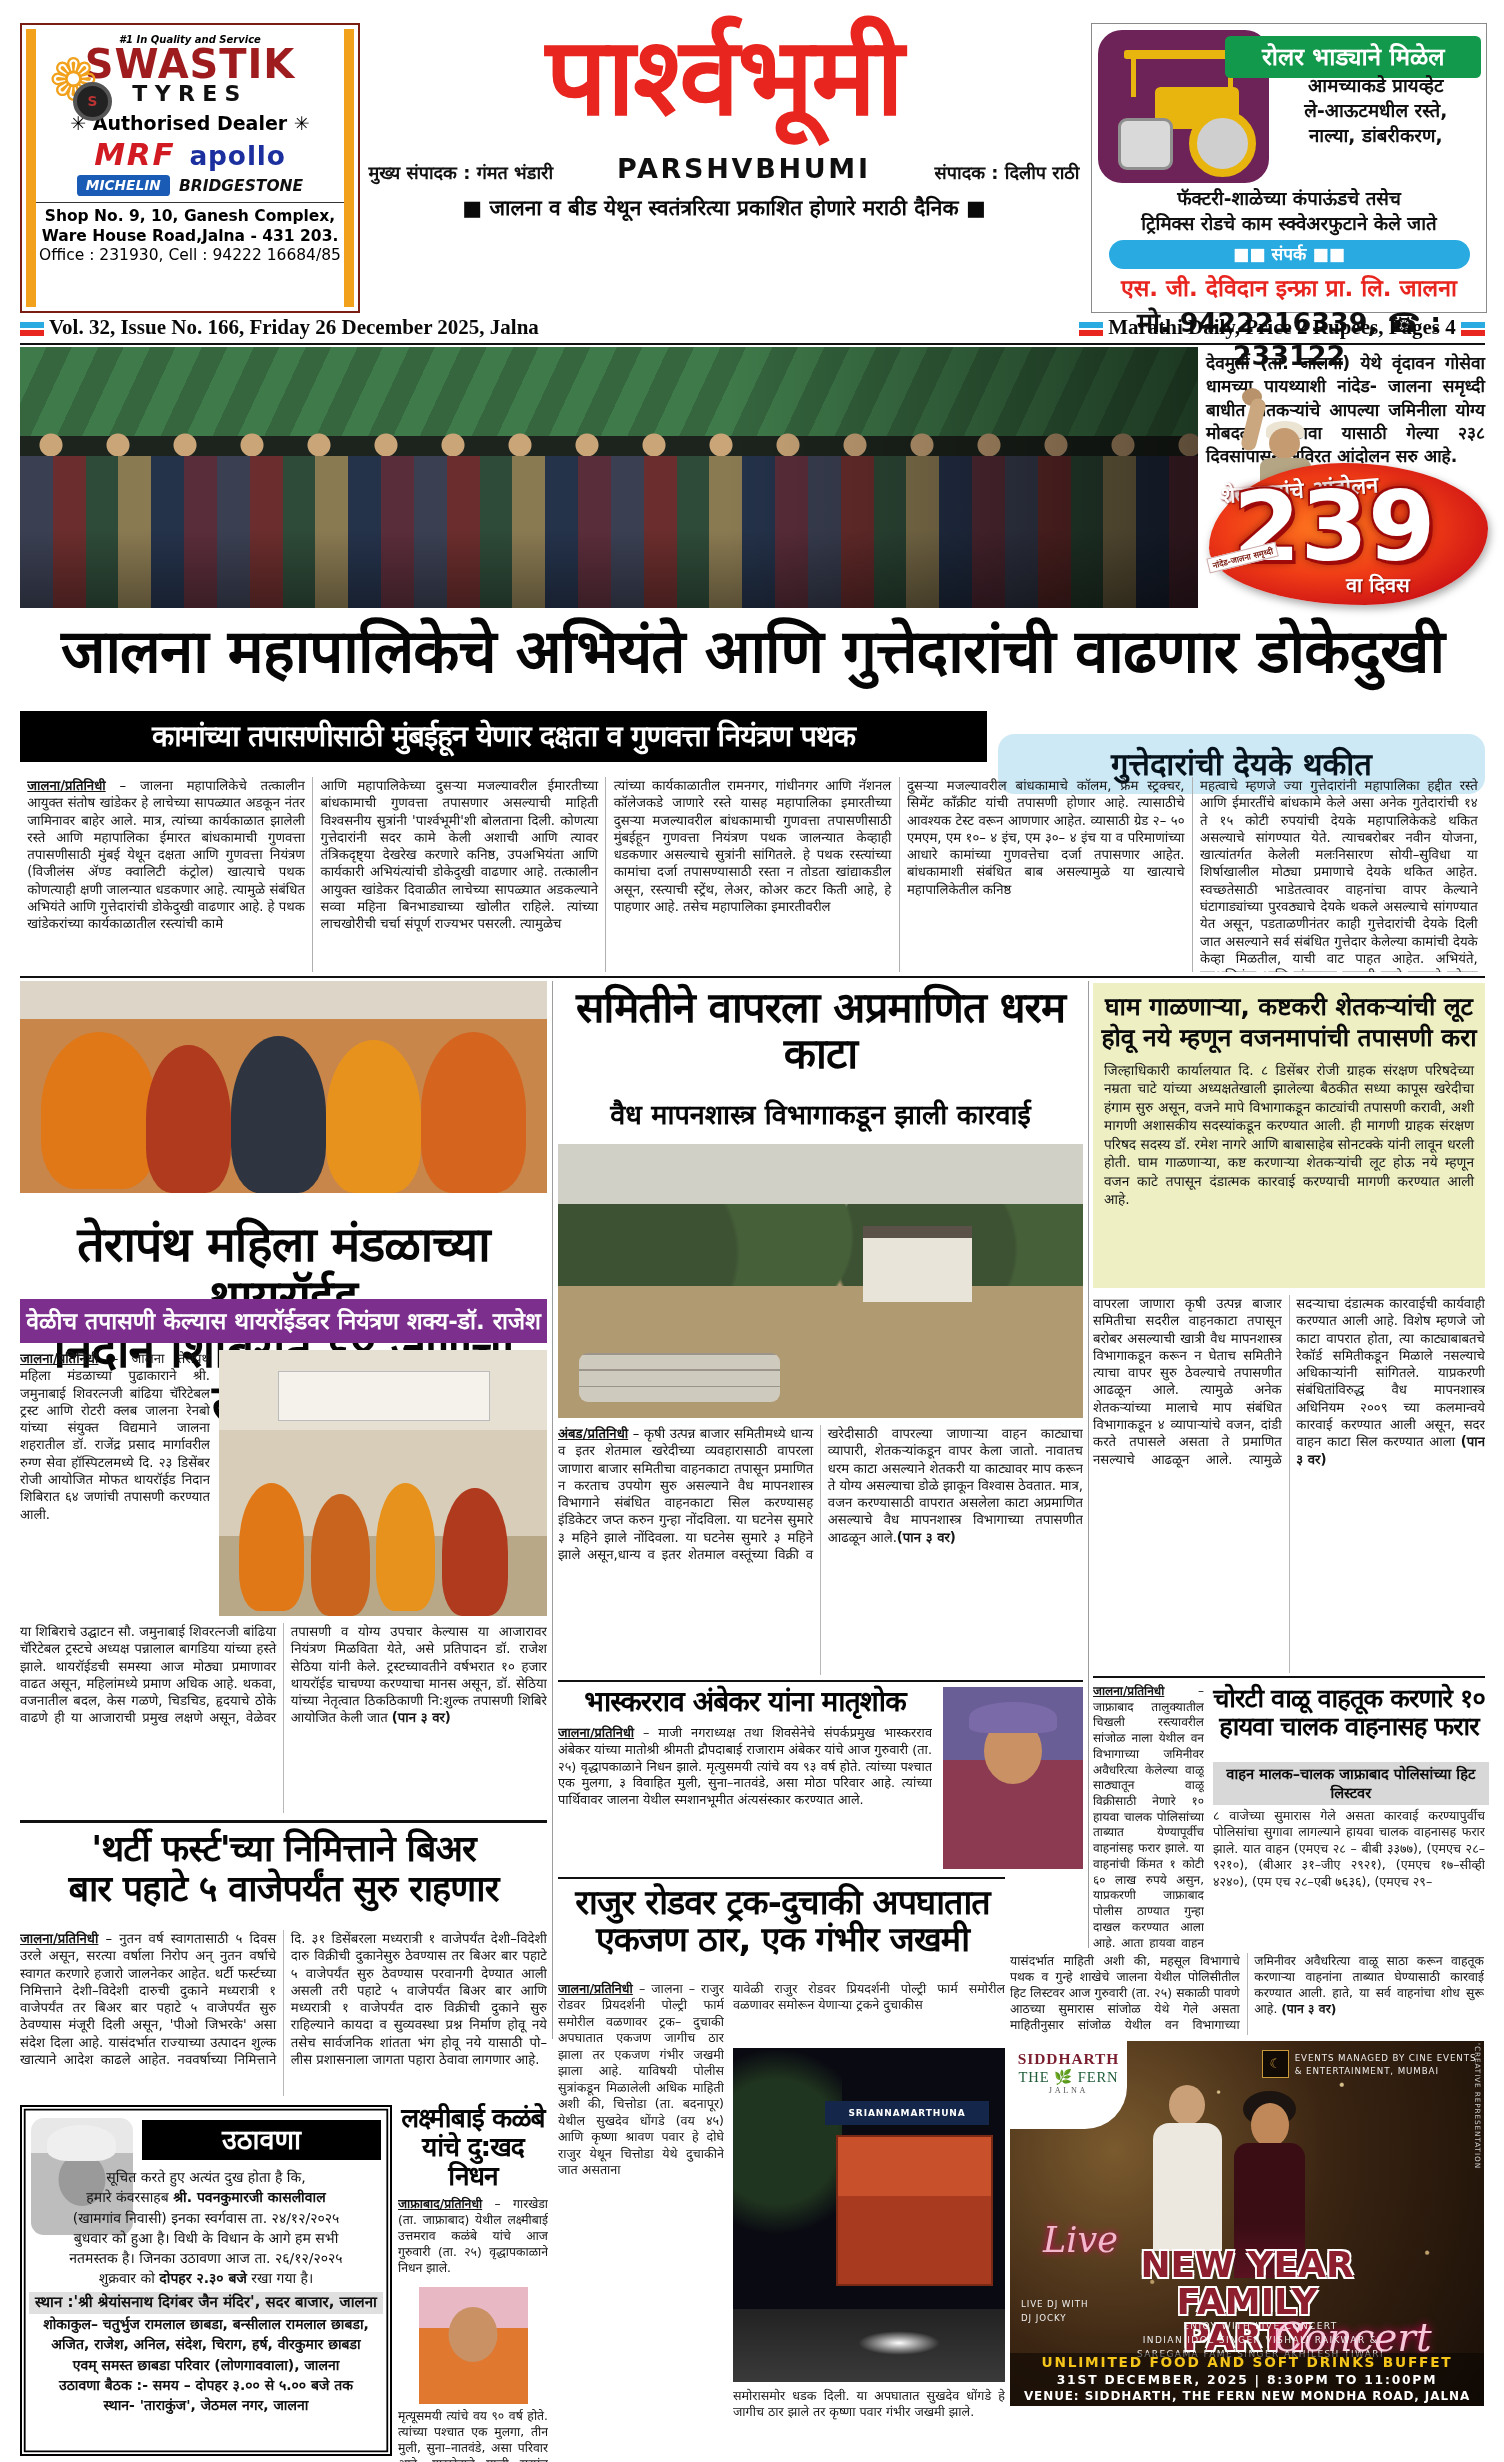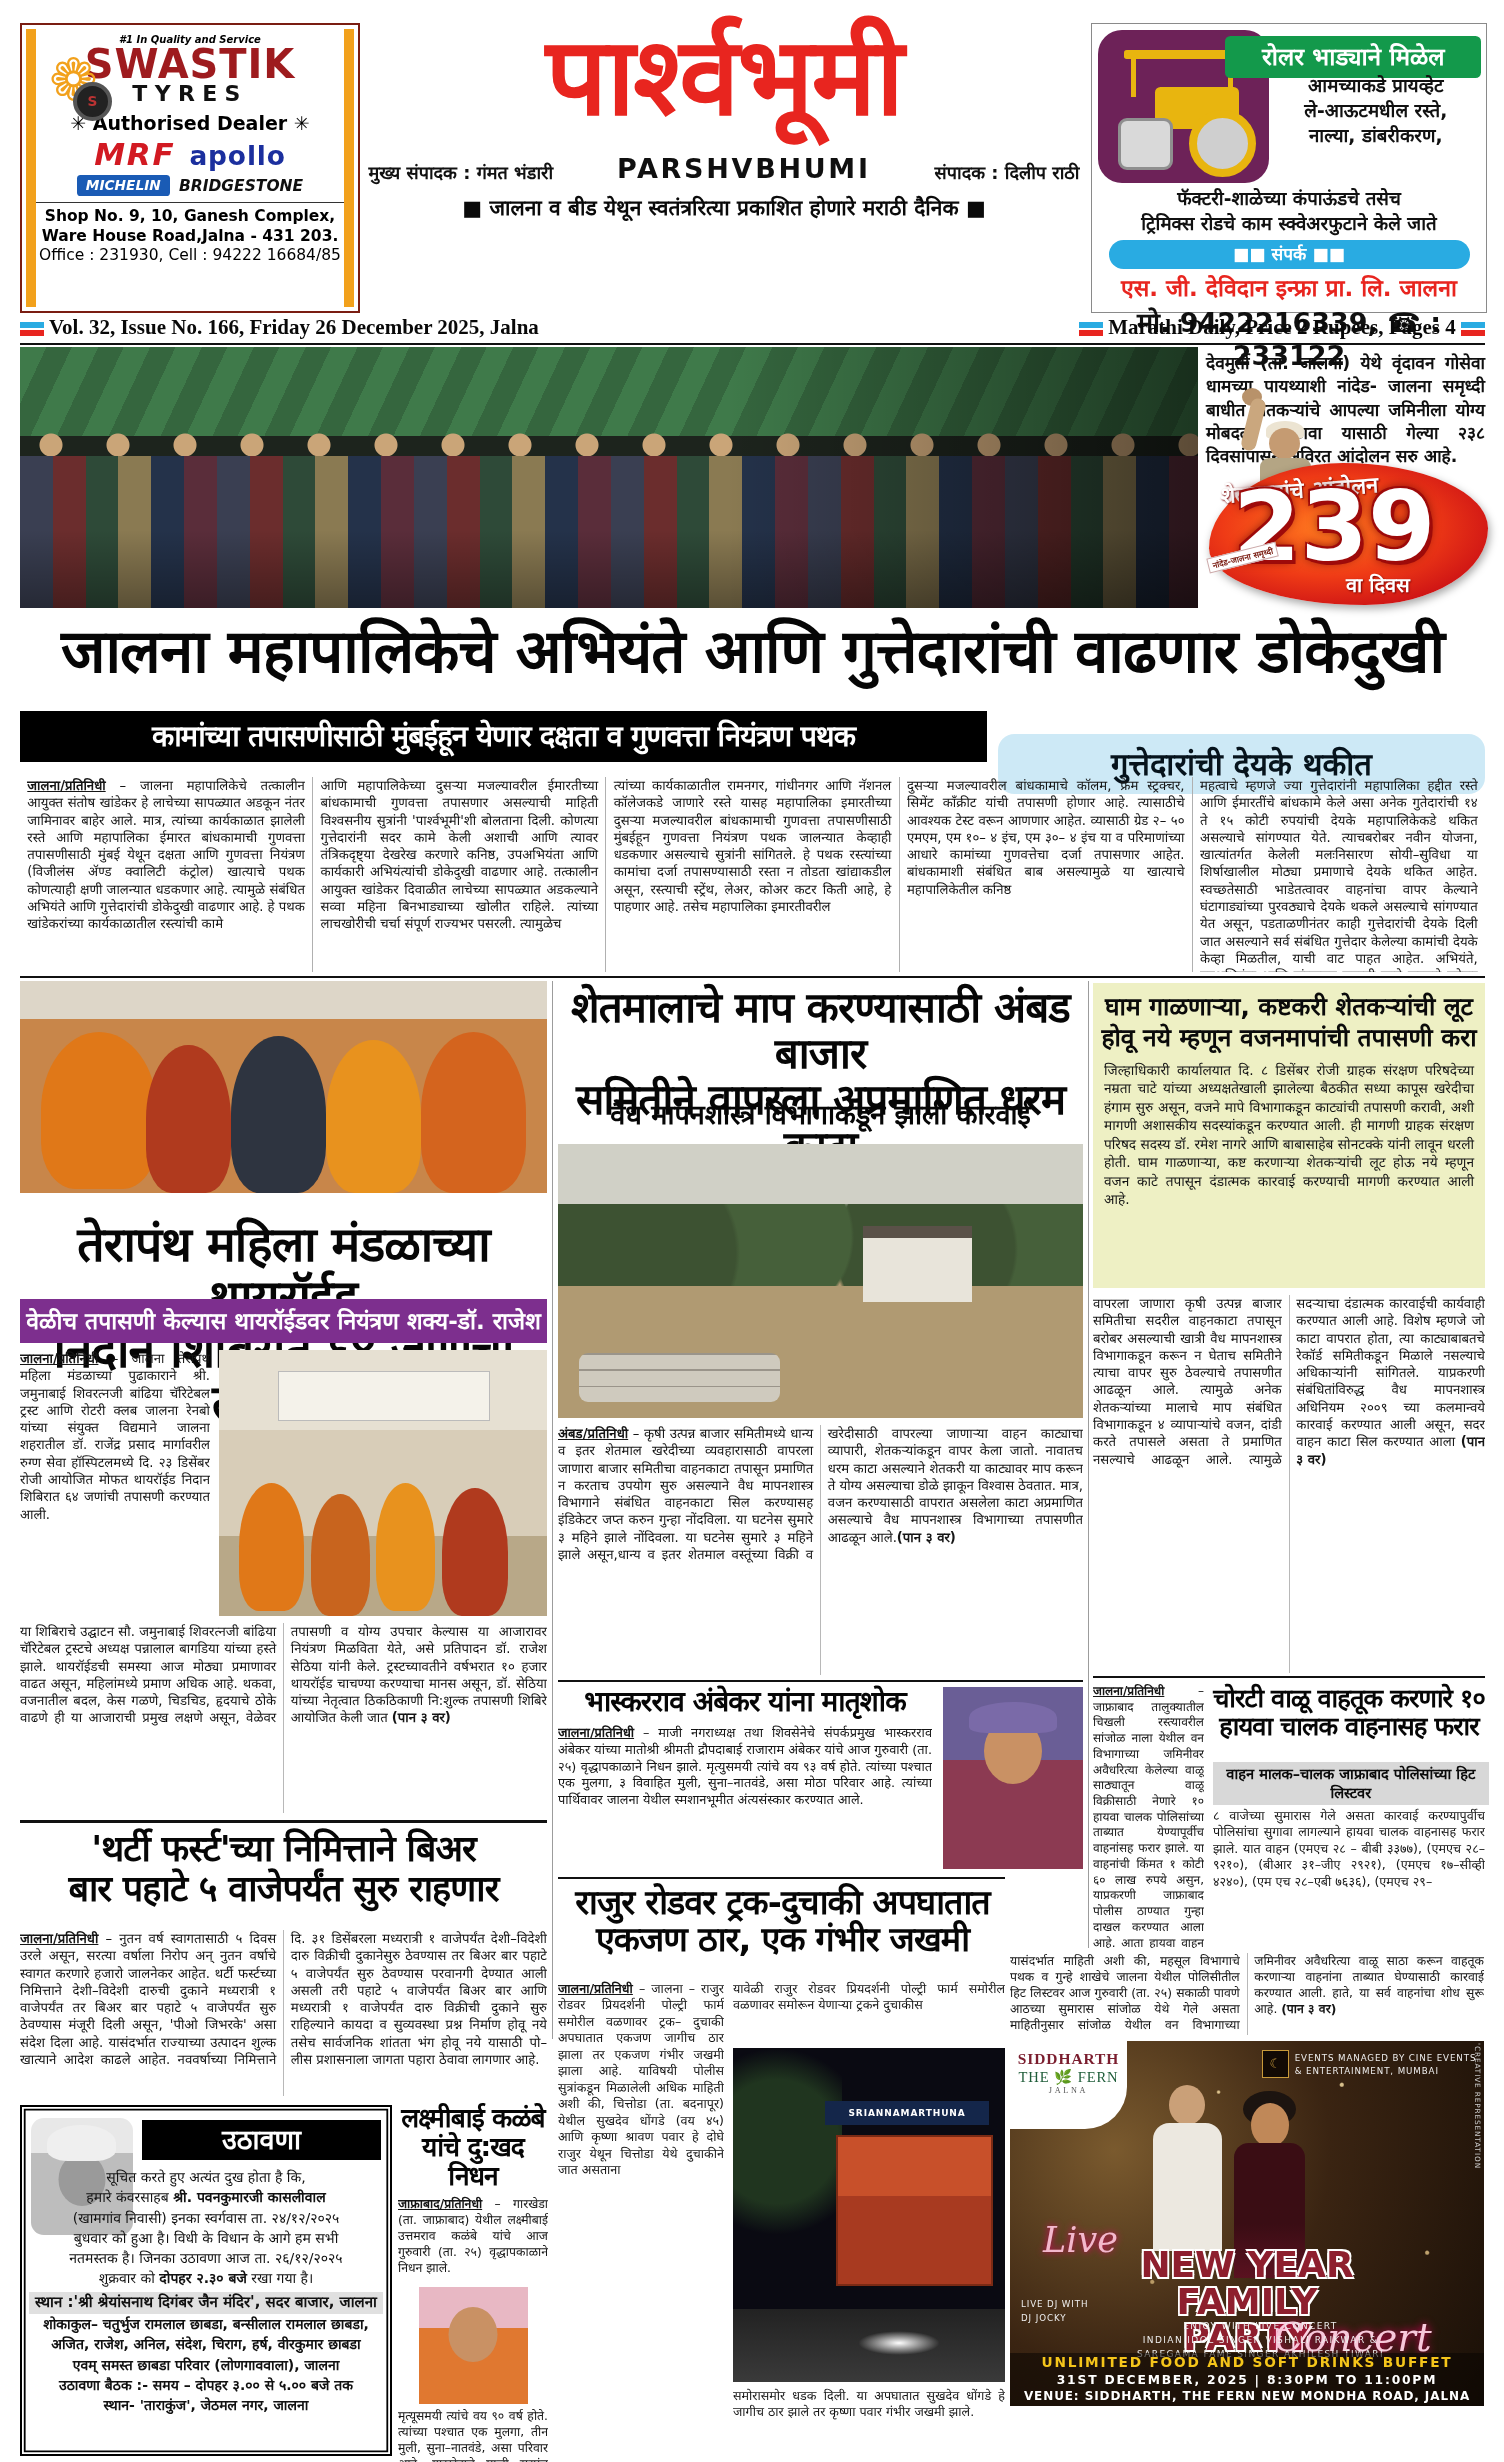--- a/index.html
+++ b/index.html
@@ -325,21 +325,20 @@
     </div>
     <div class="ph" style="position:relative;width:109px;height:117px;margin:3.6px auto;background:linear-gradient(180deg,#e8b8c4 0 35%,#e07830 35% 100%);">
       <div class="face" style="top:20px;width:49px;height:55px;"></div>
     </div>
     <div class="bt" style="font-size:12.3px;height:100px;">
         <p>मृत्यूसमयी त्यांचे वय ९० वर्ष होते. त्यांच्या पश्चात एक मुलगा, तीन मुली, सुना–नातवंडे, असा परिवार आहे. गारखेडाचे माजी सरपंच दीपक कळंबे यांच्या त्या मातोश्री होत. त्यांच्या पार्थिवावर गारखेडा येथे शेत शिवारात अंत्यसंस्कार करण्यात आले. ग्रामपंचायतच्या वतीने त्यांना श्रद्धांजली अर्पण करण्यात आली.</p>
       </div>
   </div>
 
   <div class="abs hl" style="left:558px;top:985px;width:525px;font-size:42px;">
-    <div>शेतमालाचे माप करण्यासाठी अंबड बाजार</div>
       <div>समितीने वापरला अप्रमाणित धरम काटा</div>
   </div>
   <div class="abs hl" style="left:558px;top:1100px;width:525px;font-size:27px;letter-spacing:0;">वैध मापनशास्त्र विभागाकडून झाली कारवाई</div>
   <div class="abs ph dh-photo" style="left:558px;top:1144px;width:525px;height:274px;">
     <div class="trees"></div>
       <div class="shed"></div>
       <div class="pipes"></div>
   </div>
   <div class="abs bt c2" style="left:558px;top:1425px;width:525px;height:250px;">
     <p><span class="prefix">अंबड/प्रतिनिधी</span><span> – कृषी उत्पन्न बाजार समितीमध्ये धान्य व इतर शेतमाल खरेदीच्या व्यवहारासाठी वापरला जाणारा बाजार समितीचा वाहनकाटा तपासून प्रमाणित न करताच उपयोग सुरु असल्याने वैध मापनशास्त्र विभागाने संबंधित वाहनकाटा सिल करण्यासह इंडिकेटर जप्त करुन गुन्हा नोंदविला. या घटनेस सुमारे ३ महिने झाले नोंदिवला. या घटनेस सुमारे ३ महिने झाले असून,</span><span>धान्य व इतर शेतमाल वस्तूंच्या विक्री व खरेदीसाठी वापरल्या जाणाऱ्या वाहन काट्याचा व्यापारी, शेतकऱ्यांकडून वापर केला जातो. नावातच धरम काटा असल्याने शेतकरी या काट्यावर माप करून ते योग्य असल्याचा डोळे झाकून विश्वास ठेवतात. मात्र, वजन करण्यासाठी वापरात असलेला काटा अप्रमाणित असल्याचे वैध मापनशास्त्र विभागाच्या तपासणीत आढळून आले.</span><span class="jump">(पान ३ वर)</span></p>

